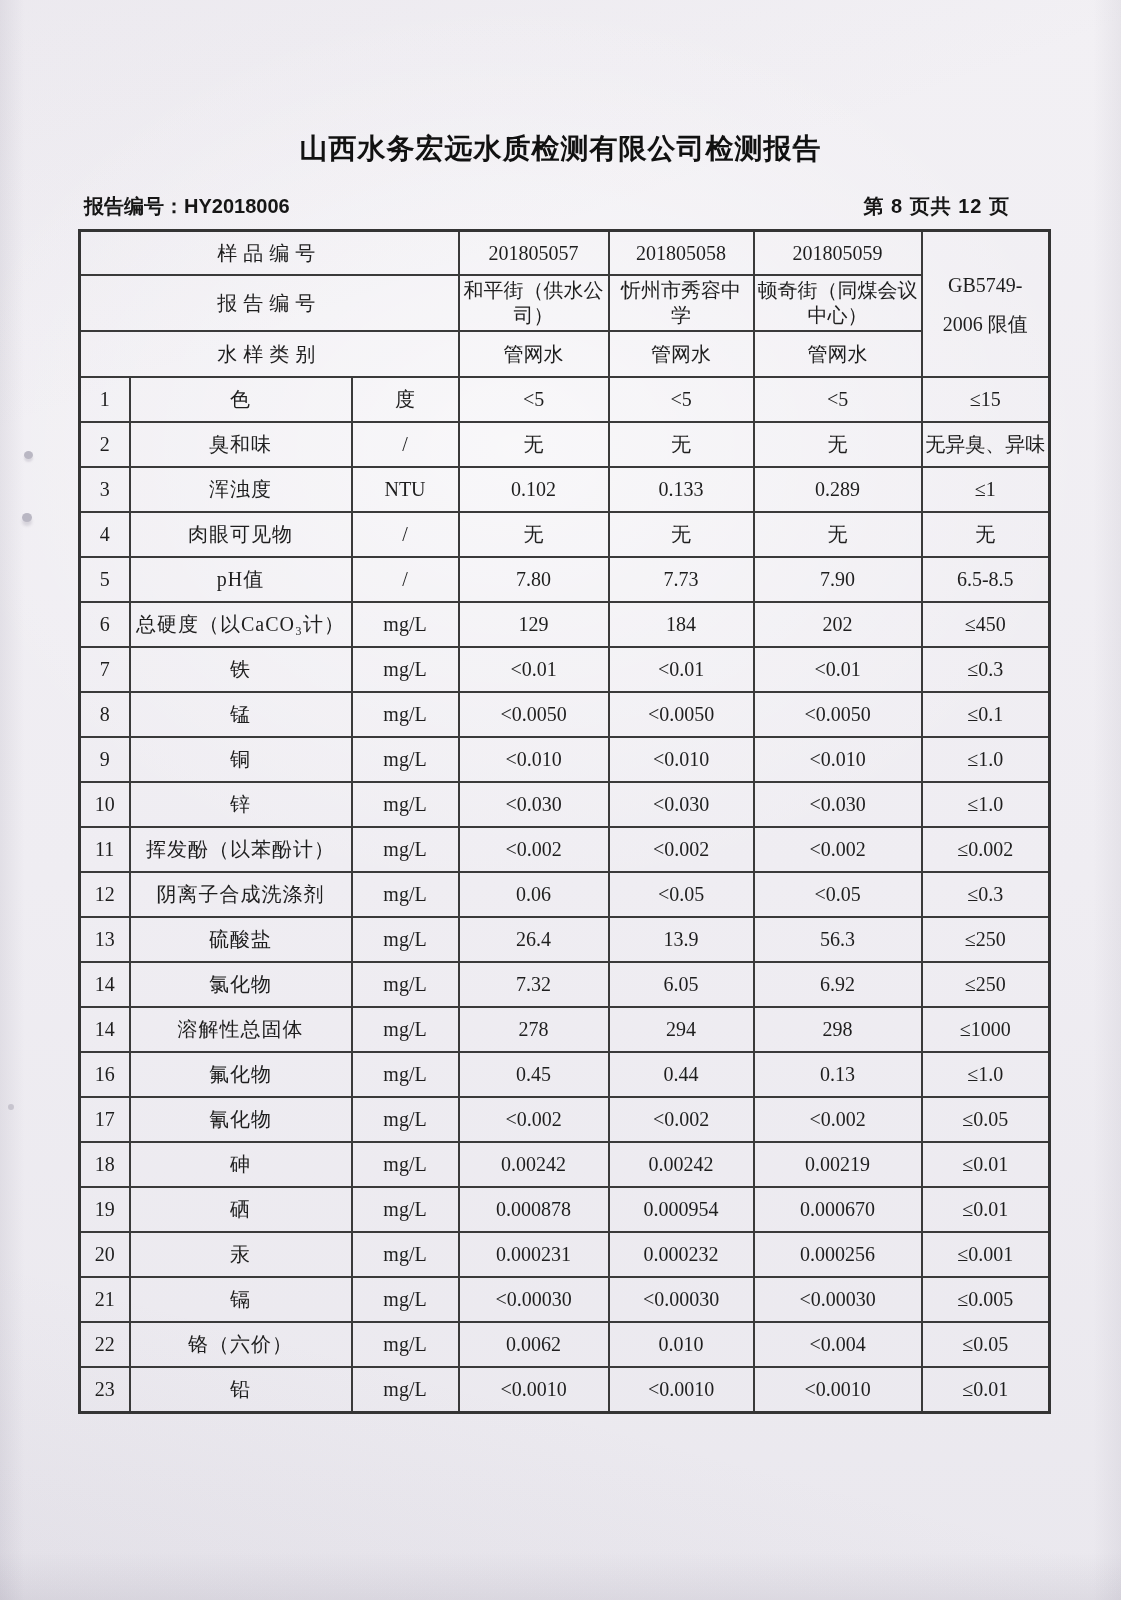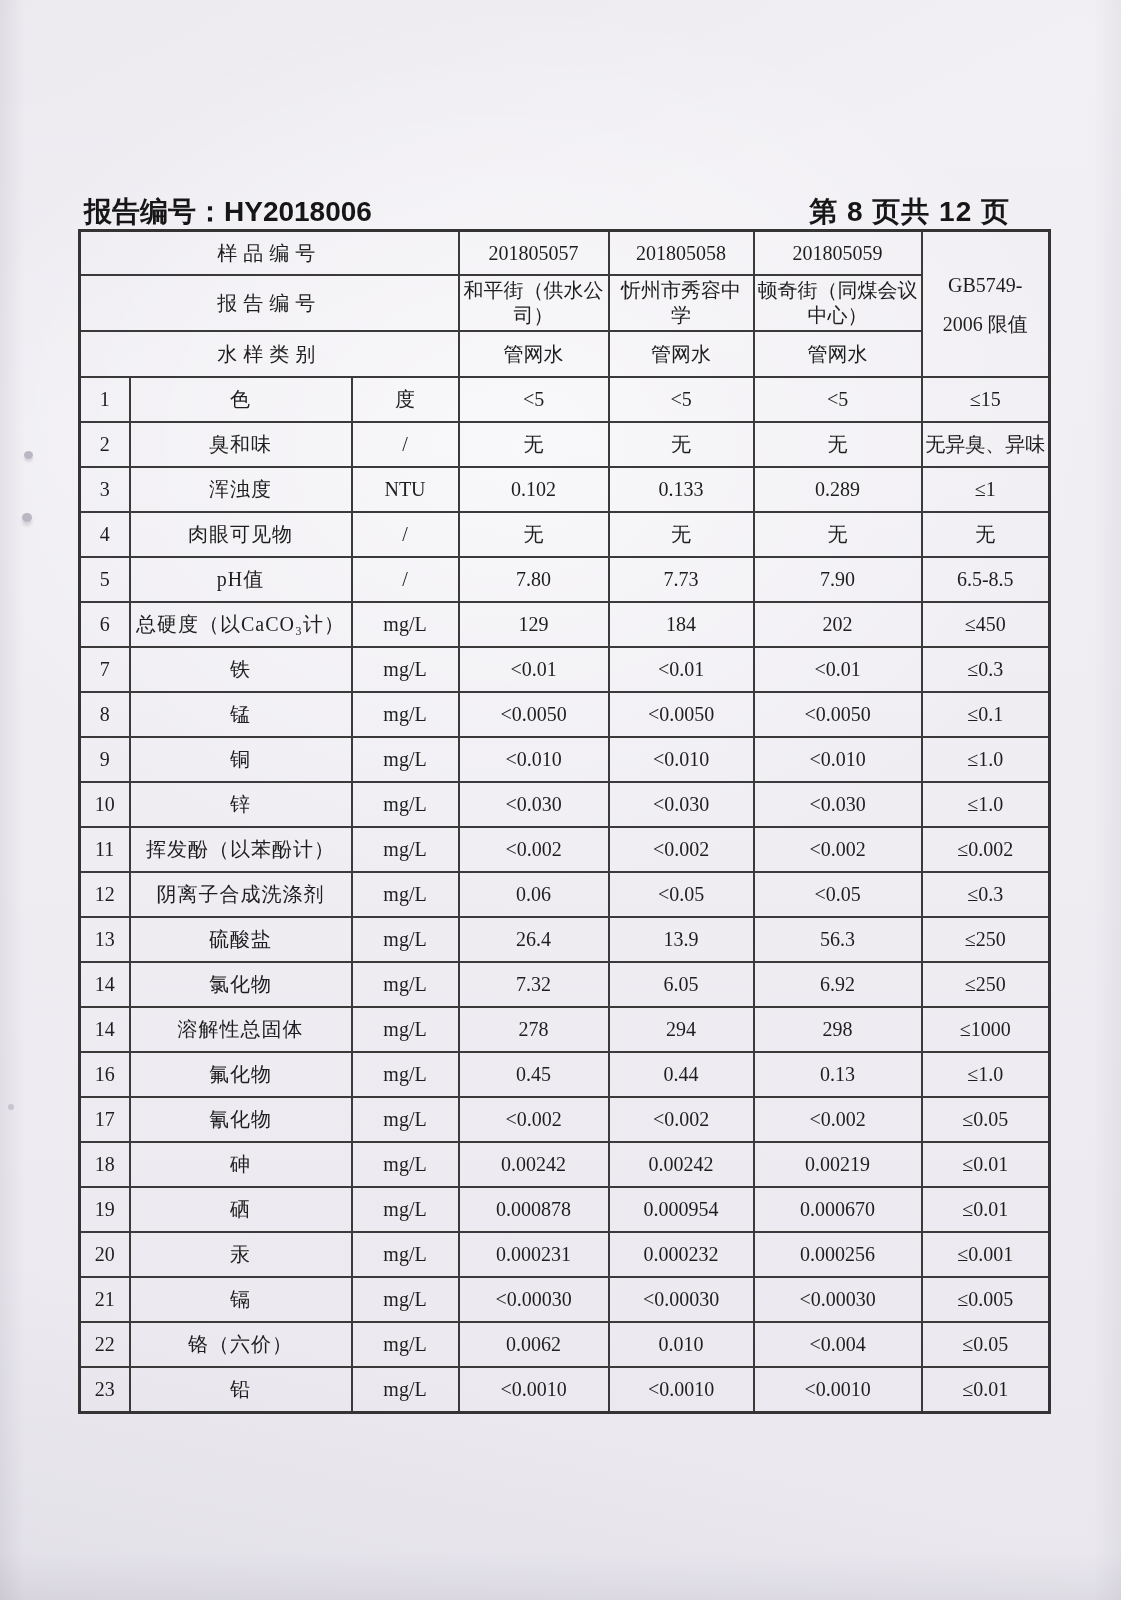--- a/index.html
+++ b/index.html
@@ -32,21 +32,21 @@
   .doc-title{
     position:absolute;left:0;top:130px;width:100%;
     text-align:center;
     font-family:"Liberation Sans","DejaVu Sans",sans-serif;
     font-weight:bold;font-size:28px;letter-spacing:1px;color:#111;
   }
   .meta-row{
     position:absolute;left:84px;top:193px;width:926px;
     display:flex;justify-content:space-between;align-items:baseline;
     font-family:"Liberation Sans","DejaVu Sans",sans-serif;
-    font-weight:bold;font-size:28px;color:#161616;gap:10px;
+    font-weight:bold;font-size:20px;color:#161616;gap:10px;
   }
   .meta-row .page-ind{letter-spacing:1px;}
 
   table.report{
     position:absolute;left:78px;top:229px;width:970px;
     border-collapse:collapse;table-layout:fixed;
     border:3px solid #343434;
     color:#1e1e1e;
     padding-left:8px;
   }
@@ -75,20 +75,21 @@
 </style>
 </head>
 <body>
 
 <div class="page">
   <div class="edge-shade"></div>
   <div class="speck s1"></div>
   <div class="speck s2"></div>
   <div class="speck s3"></div>
 
+  <div class="doc-title">山西水务宏远水质检测有限公司检测报告</div>
 
   <div class="meta-row">
     <span class="report-no">报告编号：HY2018006</span>
     <span class="page-ind">第 8 页共 12 页</span>
   </div>
 
   <table class="report">
     <colgroup>
       <col style="width:50px">
         <col style="width:222px">

